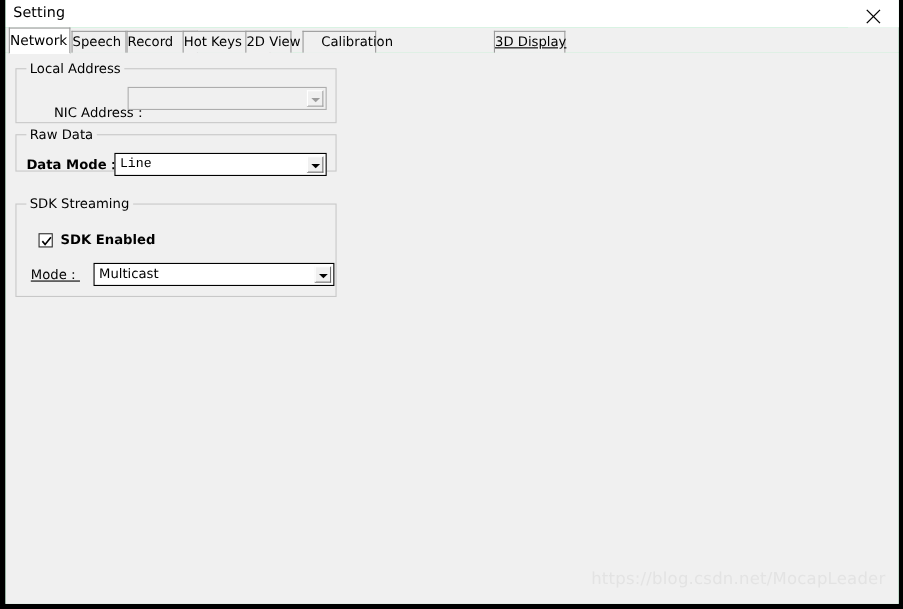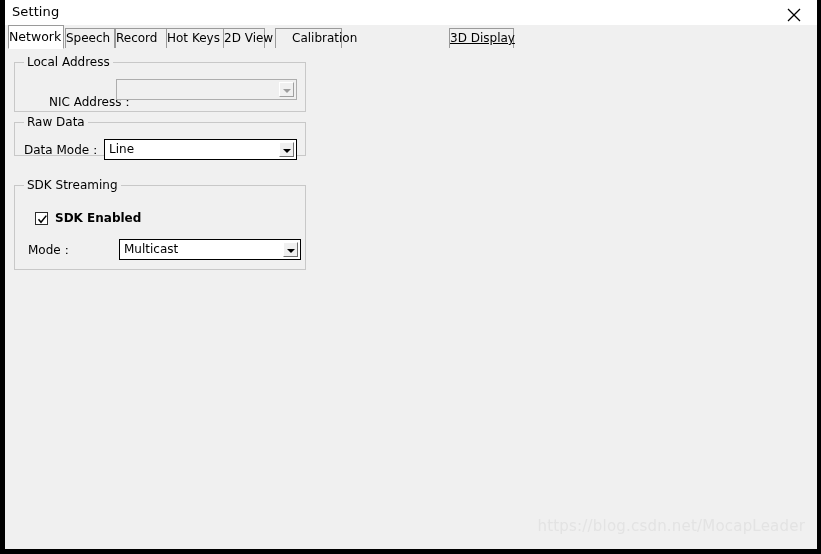--- a/index.html
+++ b/index.html
@@ -267,23 +267,23 @@
         <div class="combo-text"></div>
         <div class="combo-btn">
           <span class="arrow"></span>
         </div>
       </div>
     </div>
 
     <div class="groupbox" style="left:9px; top:74px; width:292px; height:34px;">
       <div class="gb-title">Raw Data</div>
 
-      <div class="field-label" style="left:9px; top:20px;">Data Mode：</div>
-
-      <div class="combo" style="left:89px; top:16px; width:193px;">
+      <div class="field-label" style="left:9px; top:20px;font-weight:bold;">Data Mode：</div>
+
+      <div class="combo" style="left:89px; top:16px; width:193px;font-family:Liberation Mono, monospace;">
         <div class="combo-text">Line</div>
         <div class="combo-btn">
           <span class="arrow"></span>
         </div>
       </div>
     </div>
 
     <div class="groupbox" style="left:9px; top:137px; width:292px; height:85px;">
       <div class="gb-title">SDK Streaming</div>
 
@@ -291,23 +291,23 @@
         <div class="checkbox-box">
           <span>
             <svg width="11" height="11" viewBox="0 0 11 11">
               <path d="M1.5 5.2 L4 8.2 L9.3 1.6" stroke="#000000" stroke-width="1.5" fill="none"></path>
             </svg>
           </span>
         </div>
         <div class="checkbox-label">SDK Enabled</div>
       </div>
 
-      <div class="field-label" style="left:13px; top:57px;">Mode：</div>
-
-      <div class="combo" style="left:104px; top:53px; width:182px;">
+      <div class="field-label" style="left:13px; top:57px;text-decoration:underline;">Mode：</div>
+
+      <div class="combo" style="left:70px; top:53px; width:219px;">
         <div class="combo-text">Multicast</div>
         <div class="combo-btn">
           <span class="arrow"></span>
         </div>
       </div>
     </div>
 
     <div class="watermark">https://blog.csdn.net/MocapLeader</div>
 
   </div>

